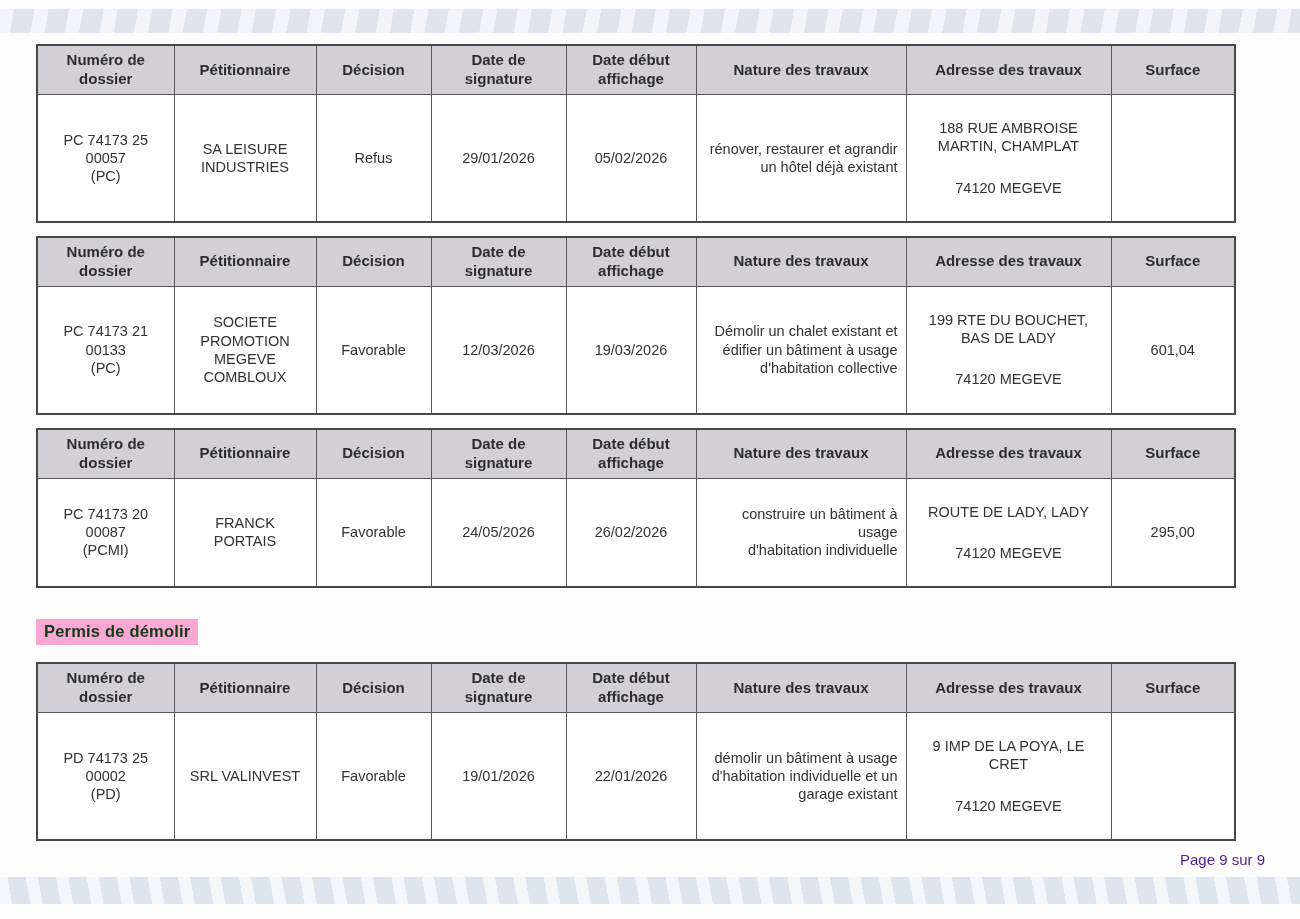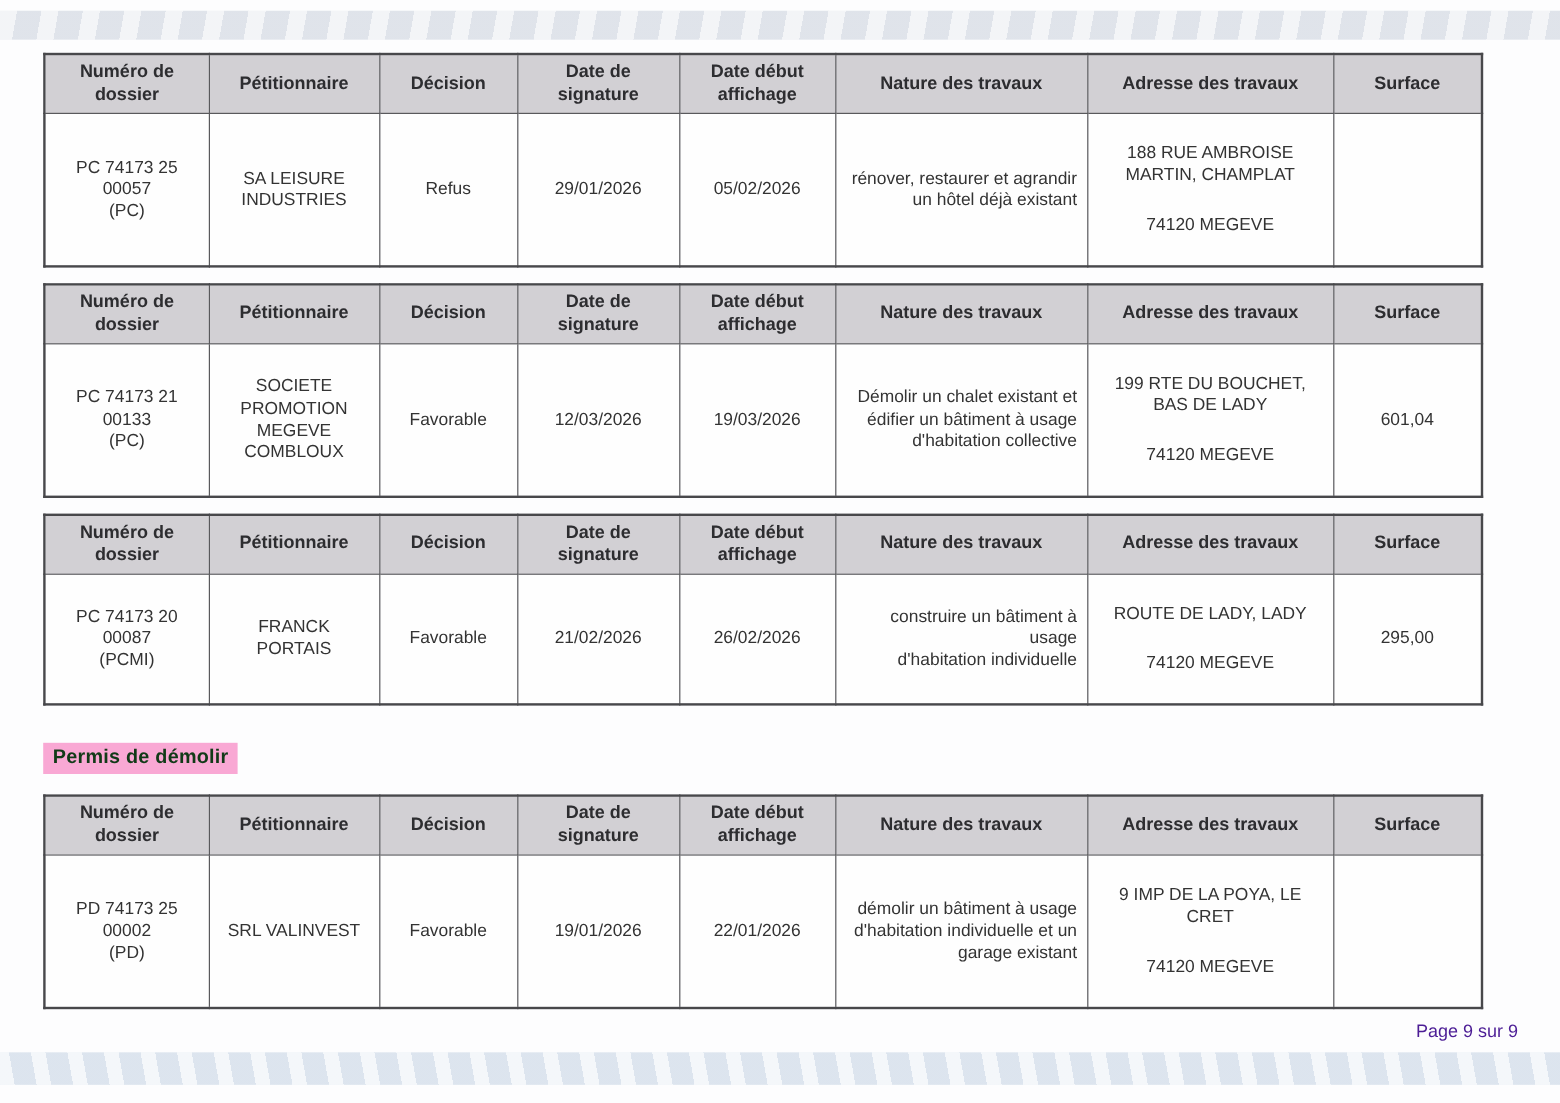--- a/index.html
+++ b/index.html
@@ -245,21 +245,21 @@
       </tr>
     </thead>
     <tbody>
       <tr>
         <td>PC 74173 20
 00087
 (PCMI)</td>
         <td>FRANCK
 PORTAIS</td>
         <td>Favorable</td>
-        <td>21/02/2026</td>
+        <td>24/05/2026</td>
         <td>26/02/2026</td>
         <td class="nature">construire un bâtiment à usage
 d'habitation individuelle</td>
         <td>
           <span class="addr-main">ROUTE DE LADY, LADY</span>
           <span class="addr-city">74120 MEGEVE</span>
         </td>
         <td>295,00</td>
       </tr>
     </tbody>

